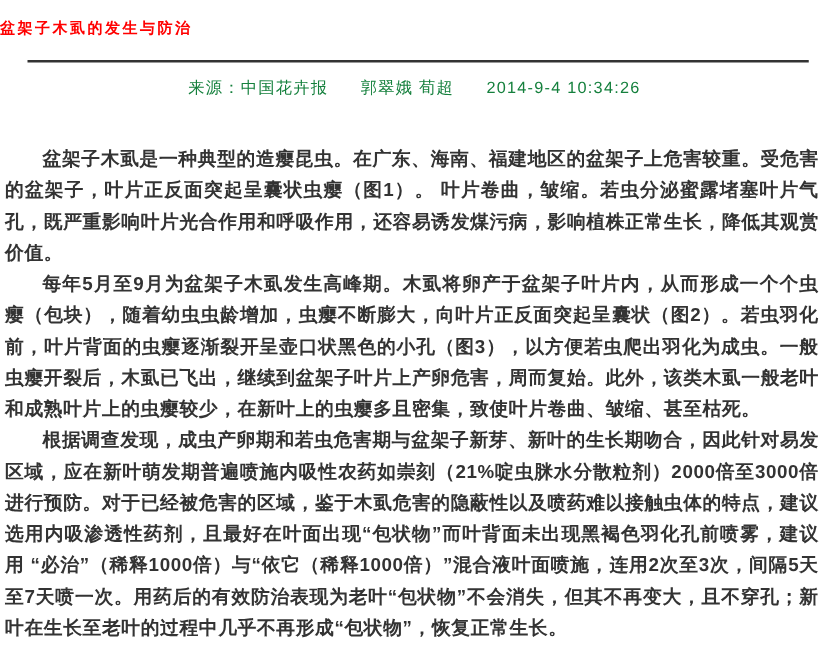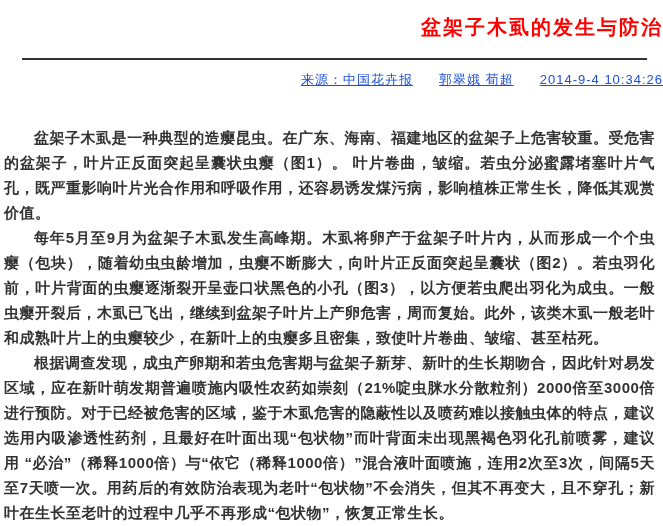--- a/index.html
+++ b/index.html
@@ -16,38 +16,37 @@
   }
   .doc {
     width: 663px;
     height: 526px;
     box-sizing: border-box;
     background: #ffffff;
   }
   .page-title {
     margin: 0;
     padding-top: 14px;
-    text-align: right;
-    font-size: 20px;
+    text-align: left;
+    font-size: 12px;
     font-weight: bold;
     letter-spacing: 2px;
     color: #ff0000;
   }
   .divider {
     border: none;
     border-top: 2px solid #333333;
     margin: 17px 16px 0 22px;
   }
   .source-line {
     margin-top: 11px;
-    text-align: right;
+    text-align: center;
     font-size: 13px;
-    color: #1d4ed8;
+    color: #15803d;
     letter-spacing: 1px;
-    text-decoration: underline;
   }
   .source-line .gap {
     display: inline-block;
     width: 26px;
   }
   .body-text {
     margin: 36px 8px 0 4px;
     font-size: 15px;
     line-height: 25px;
     text-align: justify;

